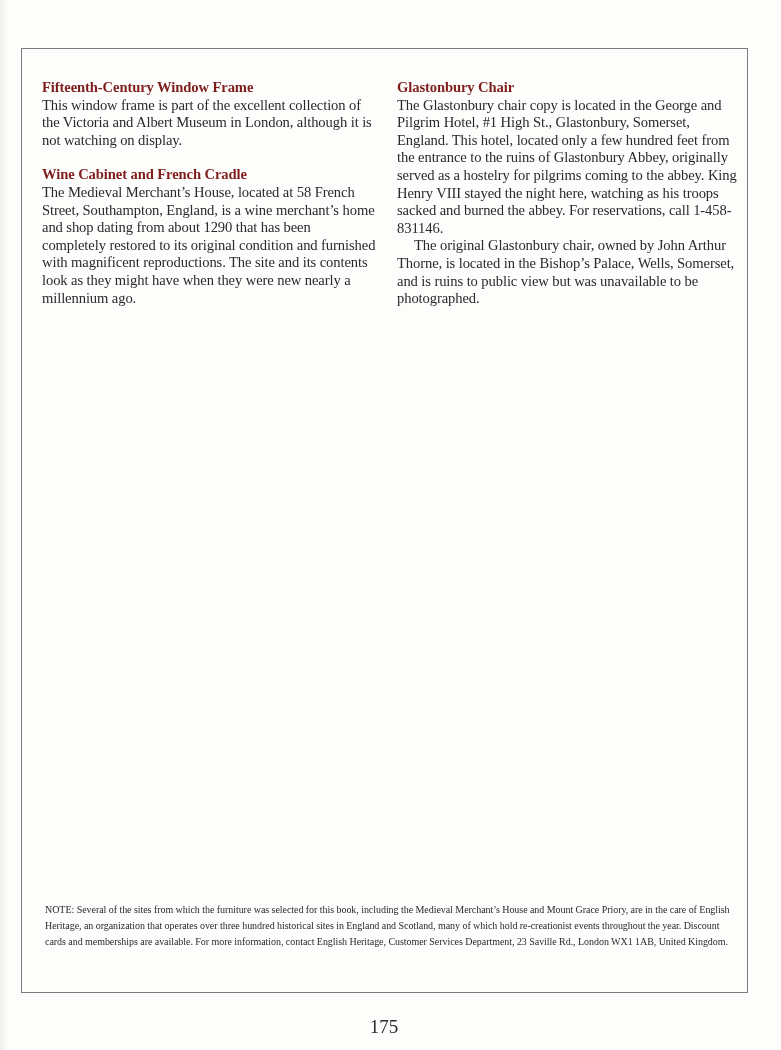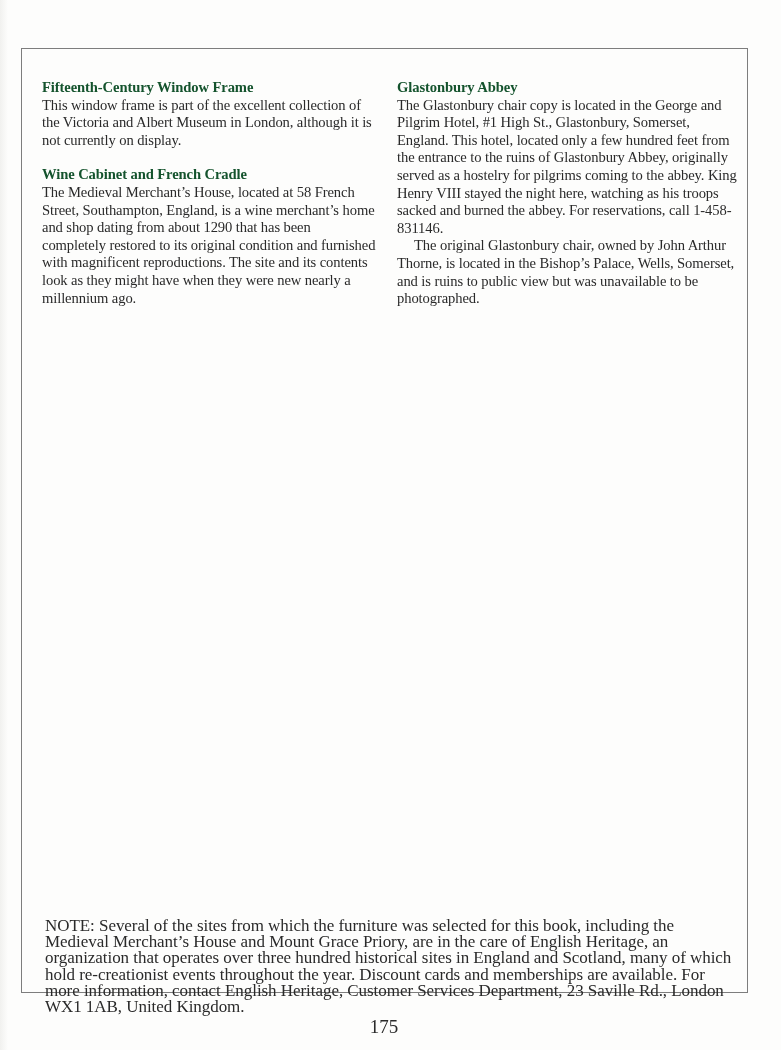--- a/index.html
+++ b/index.html
@@ -44,40 +44,39 @@
     }
     .col-right {
       left: 397px;
       width: 345px;
     }
     .entry {
       margin: 0 0 17px 0;
     }
     .entry-heading {
       font-weight: bold;
-      color: #14532d;
+      color: #7f1d1d;
       display: block;
     }
     .entry-body {
       display: block;
       margin: 0;
     }
     .entry-body.indent {
       text-indent: 17px;
     }
     .note {
       position: absolute;
       left: 45px;
       top: 902px;
       width: 690px;
-      font-size: 17px;
+      font-size: 10px;
       line-height: 16.2px;
       color: #2a2a2a;
       letter-spacing: -0.05px;
-      margin-top: 16px;
     }
     .page-number {
       position: absolute;
       left: 0;
       width: 768px;
       top: 1016px;
       text-align: center;
       font-size: 19px;
       color: #2a2a2a;
     }
@@ -85,31 +84,31 @@
 </head>
 <body>
 
 <div class="page-shadow"></div>
 
 <div class="frame"></div>
 
 <div class="column col-left">
   <div class="entry">
     <span class="entry-heading">Fifteenth-Century Window Frame</span>
-    <span class="entry-body">This window frame is part of the excellent collection of the Victoria and Albert Museum in London, although it is not currently on display.</span>
+    <span class="entry-body">This window frame is part of the excellent collection of the Victoria and Albert Museum in London, although it is not watching on display.</span>
   </div>
   <div class="entry">
     <span class="entry-heading">Wine Cabinet and French Cradle</span>
     <span class="entry-body">The Medieval Merchant’s House, located at 58 French Street, Southampton, England, is a wine merchant’s home and shop dating from about 1290 that has been completely restored to its original condition and furnished with magnificent reproductions. The site and its contents look as they might have when they were new nearly a millennium ago.</span>
   </div>
 </div>
 
 <div class="column col-right">
   <div class="entry">
-    <span class="entry-heading">Glastonbury Abbey</span>
+    <span class="entry-heading">Glastonbury Chair</span>
     <span class="entry-body">The Glastonbury chair copy is located in the George and Pilgrim Hotel, #1 High St., Glastonbury, Somerset, England. This hotel, located only a few hundred feet from the entrance to the ruins of Glastonbury Abbey, originally served as a hostelry for pilgrims coming to the abbey. King Henry VIII stayed the night here, watching as his troops sacked and burned the abbey. For reservations, call 1-458-831146.</span>
     <span class="entry-body indent">The original Glastonbury chair, owned by John Arthur Thorne, is located in the Bishop’s Palace, Wells, Somerset, and is ruins to public view but was unavailable to be photographed.</span>
   </div>
 </div>
 
 <div class="note">NOTE: Several of the sites from which the furniture was selected for this book, including the Medieval Merchant’s House and Mount Grace Priory, are in the care of English Heritage, an organization that operates over three hundred historical sites in England and Scotland, many of which hold re-creationist events throughout the year. Discount cards and memberships are available. For more information, contact English Heritage, Customer Services Department, 23 Saville Rd., London WX1 1AB, United Kingdom.</div>
 
 <div class="page-number">175</div>
 
 </body></html>

